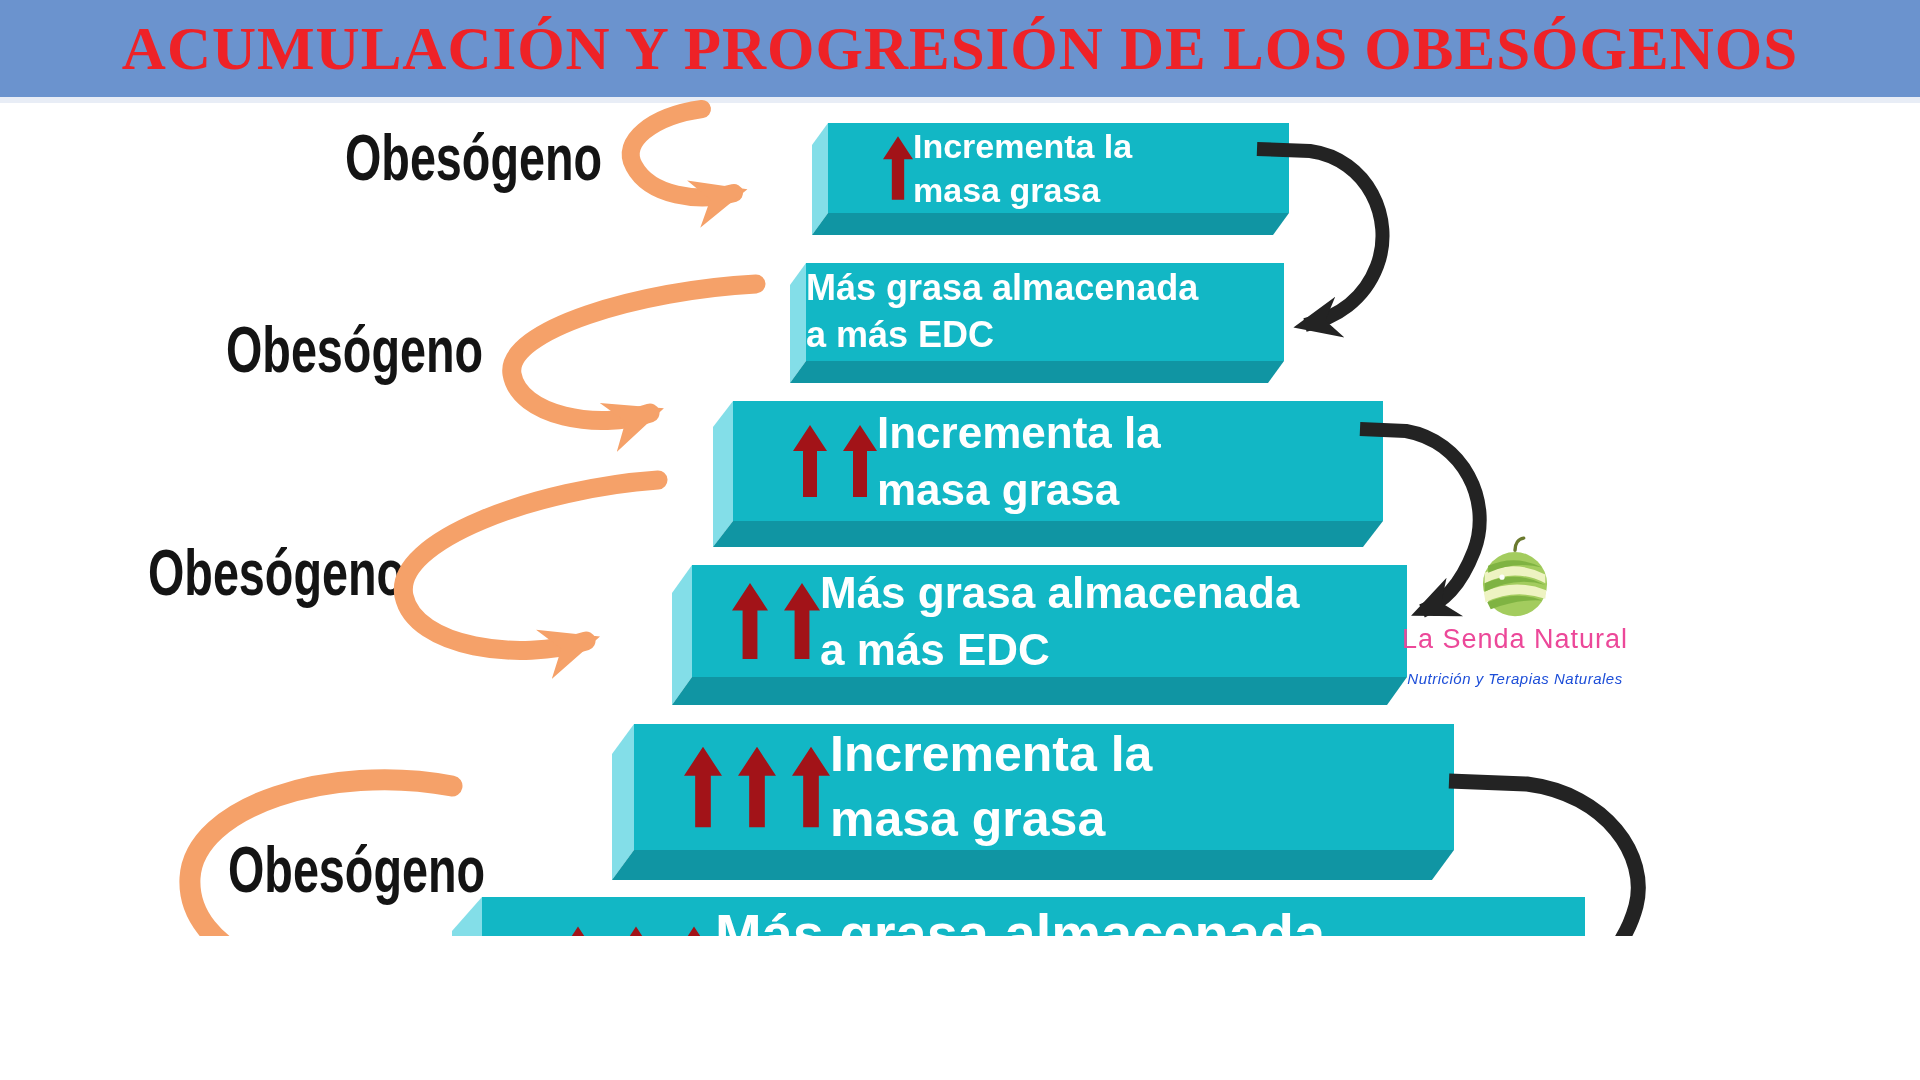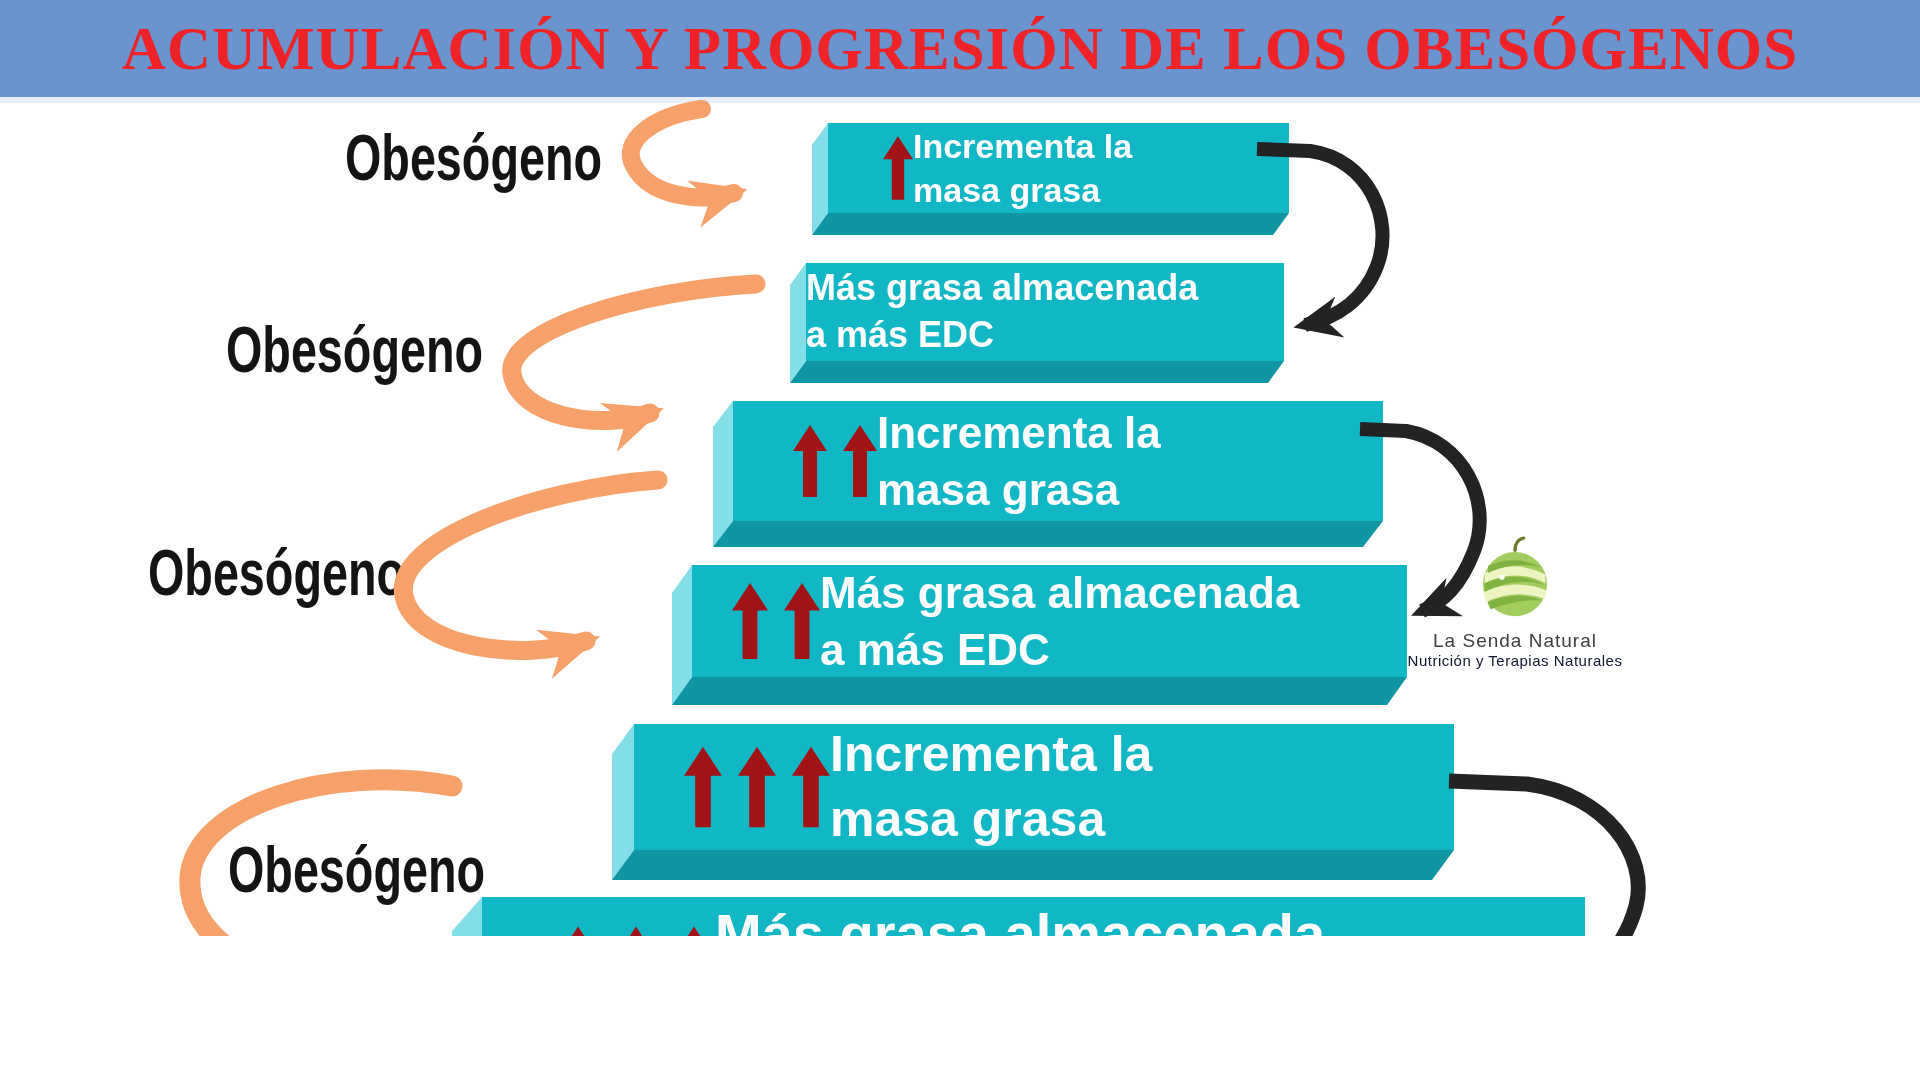--- a/index.html
+++ b/index.html
@@ -47,22 +47,22 @@
   .ua-s4{width:36px;height:78px;}
   .ua-s5{width:38px;height:82px;}
   .ua-s6{width:42px;height:92px;}
 
   
   #overlay{position:absolute;left:0;top:0;width:1920px;height:1080px;pointer-events:none;}
 
   
   .logo{position:absolute;left:1390px;top:534px;width:250px;text-align:center;}
   .logo .apple{display:block;margin:0 auto;width:78px;height:88px;}
-  .logo .lname{font-size:19px;color:#404040;letter-spacing:1px;margin-top:8px;}
-  .logo .ltag{font-size:15px;color:#0f172a;margin-top:0;letter-spacing:0.5px;}
+  .logo .lname{font-size:27px;color:#ec4899;letter-spacing:1px;margin-top:2px;}
+  .logo .ltag{font-size:15px;color:#1d4ed8;margin-top:15px;letter-spacing:0.5px;font-style:italic;}
 </style>
 </head>
 <body>
 
 <div id="stage">
 
   <div class="header">
     <h1>ACUMULACIÓN Y PROGRESIÓN DE LOS OBESÓGENOS</h1>
   </div>
 

